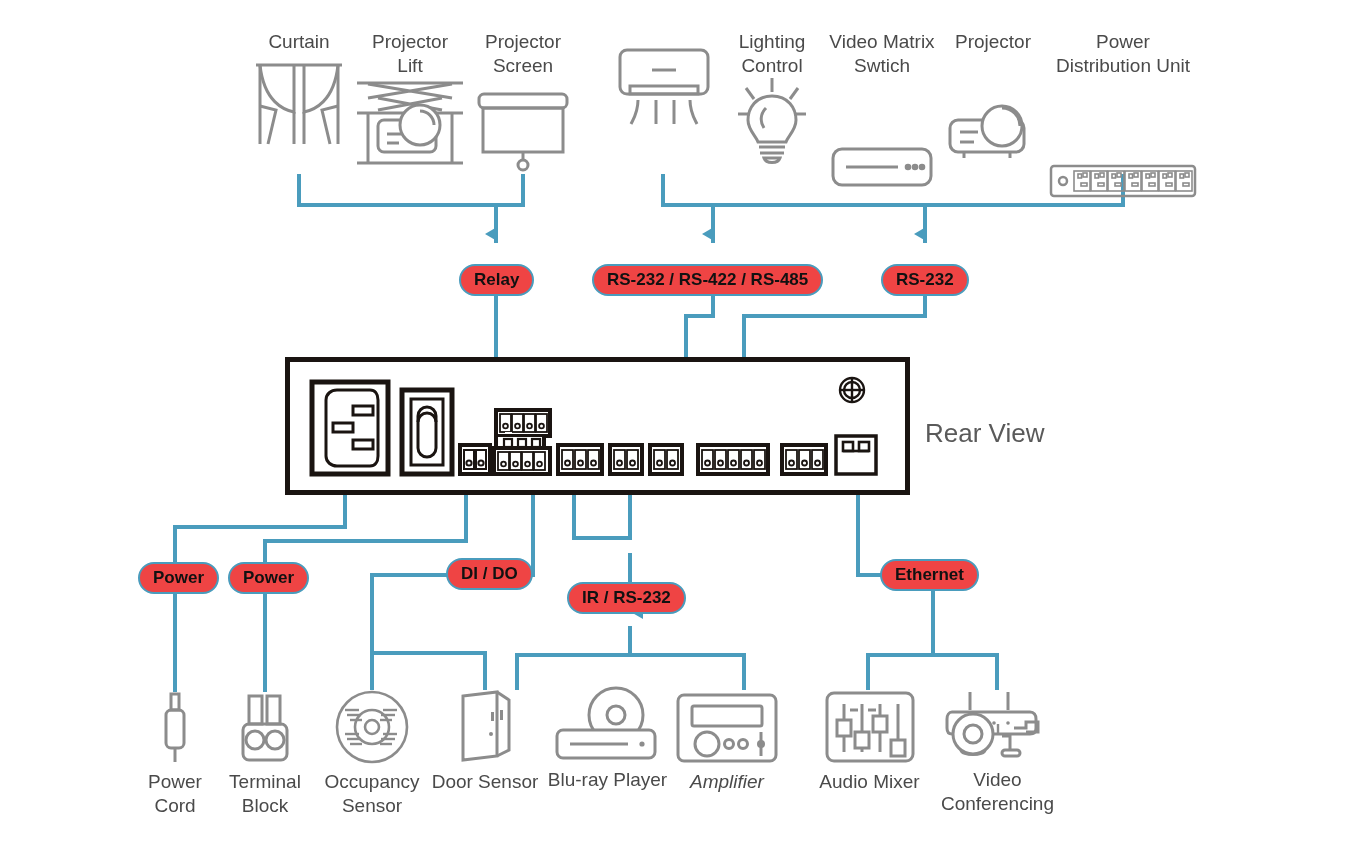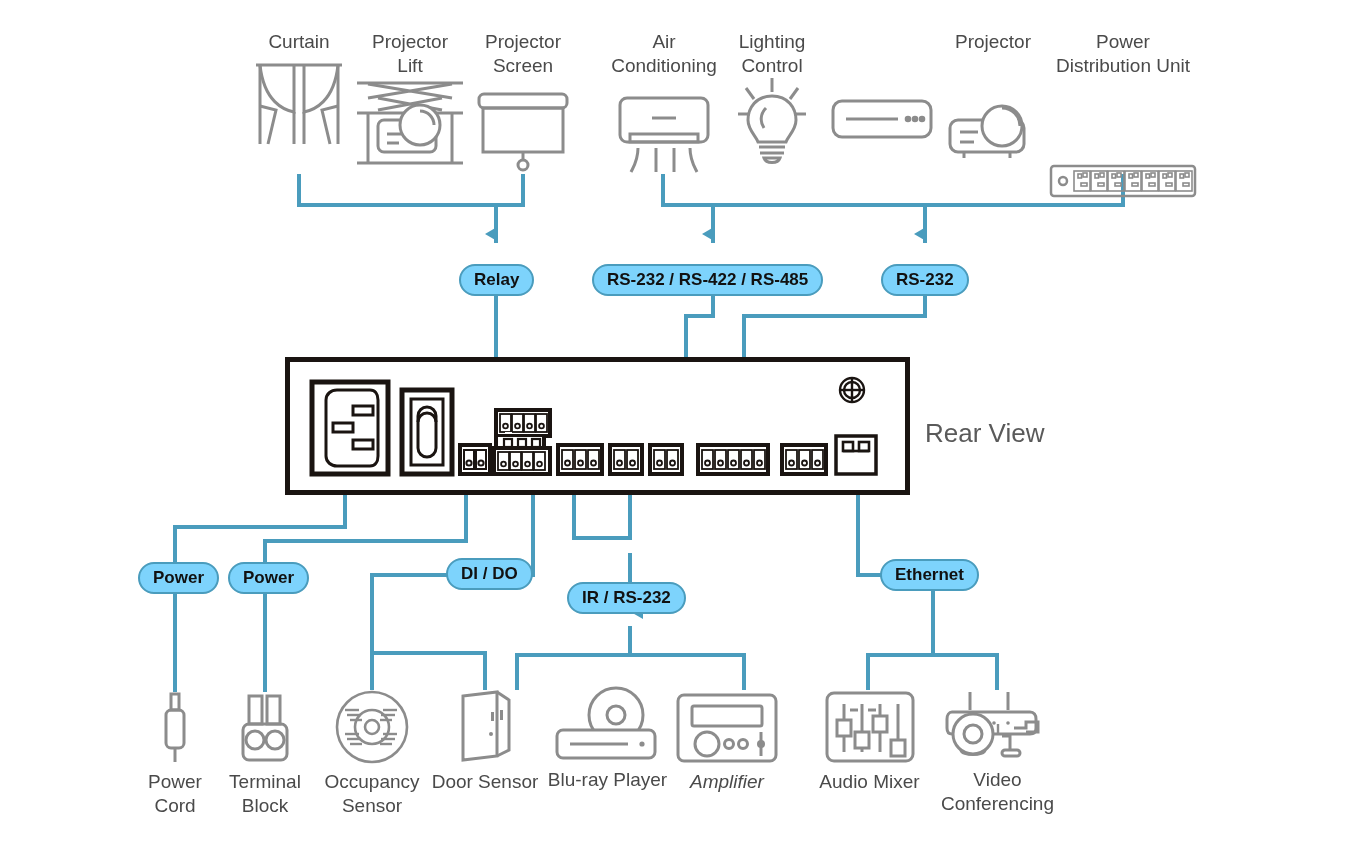--- a/index.html
+++ b/index.html
@@ -3,21 +3,21 @@
 <meta charset="utf-8">
 <style>
   html,body{margin:0;padding:0;background:#ffffff;}
   body{width:1350px;height:850px;font-family:"Liberation Sans",sans-serif;overflow:hidden;}
   #stage{position:relative;width:1350px;height:789px;background:#fff;}
   #wires{position:absolute;left:0;top:0;width:1350px;height:850px;}
   .node{position:absolute;text-align:center;}
   .node .lbl{color:#4a4a4a;font-size:19px;line-height:24px;white-space:pre-line;}
   .node .ico{display:flex;align-items:flex-end;justify-content:center;}
   .pill{position:absolute;display:flex;align-items:center;justify-content:center;
-        background:#7dd3fc;border:2.5px solid #4a9cbd;border-radius:18px;
+        background:#ef4444;border:2.5px solid #4a9cbd;border-radius:18px;
         color:#111;font-weight:bold;font-size:17px;height:32px;box-sizing:border-box;
         white-space:nowrap;padding:0 13px;}
   #rearview{position:absolute;left:925px;top:418px;color:#5a5a5a;font-size:26px;}
   .panel{position:absolute;left:285px;top:357px;width:625px;height:138px;
          border:5px solid #1a1411;background:#fff;box-sizing:border-box;}
 </style>
 </head>
 <body>
 
 <div id="stage">
@@ -119,22 +119,20 @@
       <svg width="96" height="84" viewBox="0 0 96 84" fill="none" stroke="#8c8c8c" stroke-width="3">
         <rect x="4" y="4" width="88" height="14" rx="5"></rect>
         <rect x="8" y="18" width="80" height="44"></rect>
         <line x1="48" y1="62" x2="48" y2="70"></line>
         <circle cx="48" cy="75" r="5"></circle>
       </svg>
     </div>
   </div>
 
   <div class="node" style="left:596px;top:30px;width:136px;">
-    <div class="lbl">Air
-Conditioning</div>
     <div class="ico" style="height:90px;margin-top:6px;">
       <svg width="96" height="80" viewBox="0 0 96 80" fill="none" stroke="#8c8c8c" stroke-width="3">
         <rect x="4" y="4" width="88" height="44" rx="7"></rect>
         <line x1="36" y1="24" x2="60" y2="24"></line>
         <path d="M14 48 L14 40 L82 40 L82 48 Z"></path>
         <path d="M22 54 C22 66 18 72 15 78"></path>
         <path d="M40 54 C40 66 40 72 40 78"></path>
         <path d="M58 54 C58 66 58 72 58 78"></path>
         <path d="M74 54 C74 66 78 72 81 78"></path>
       </svg>
@@ -154,20 +152,22 @@
         <path d="M38 20 C22 20 14 32 14 44 C14 54 22 60 24 66 L52 66 C54 60 62 54 62 44 C62 32 54 20 38 20 Z"></path>
         <path d="M32 32 C26 38 26 46 30 52"></path>
         <line x1="25" y1="71" x2="51" y2="71"></line>
         <line x1="26" y1="77" x2="50" y2="77"></line>
         <path d="M30 82 L46 82 C44 88 32 88 30 82 Z"></path>
       </svg>
     </div>
   </div>
 
   <div class="node" style="left:812px;top:30px;width:140px;">
+    <div class="lbl">Video Matrix
+Swtich</div>
     <div class="ico" style="height:90px;margin-top:20px;">
       <svg width="104" height="42" viewBox="0 0 104 42" fill="none" stroke="#8c8c8c" stroke-width="3">
         <rect x="3" y="3" width="98" height="36" rx="9"></rect>
         <line x1="16" y1="21" x2="68" y2="21"></line>
         <circle cx="78" cy="21" r="1.8" fill="#8c8c8c"></circle>
         <circle cx="85" cy="21" r="1.8" fill="#8c8c8c"></circle>
         <circle cx="92" cy="21" r="1.8" fill="#8c8c8c"></circle>
       </svg>
     </div>
   </div>

